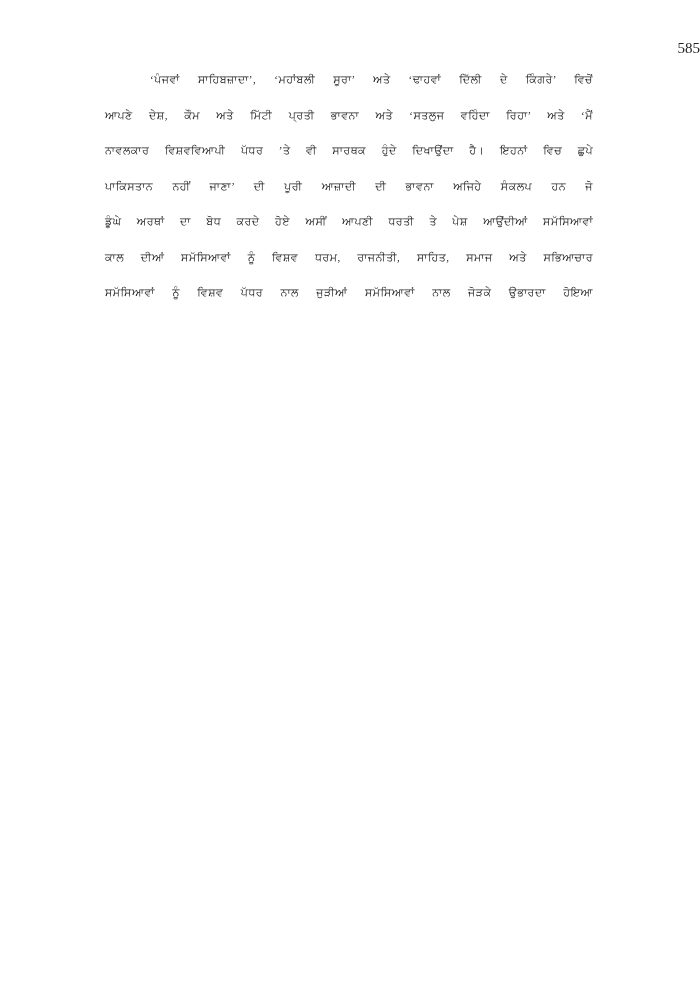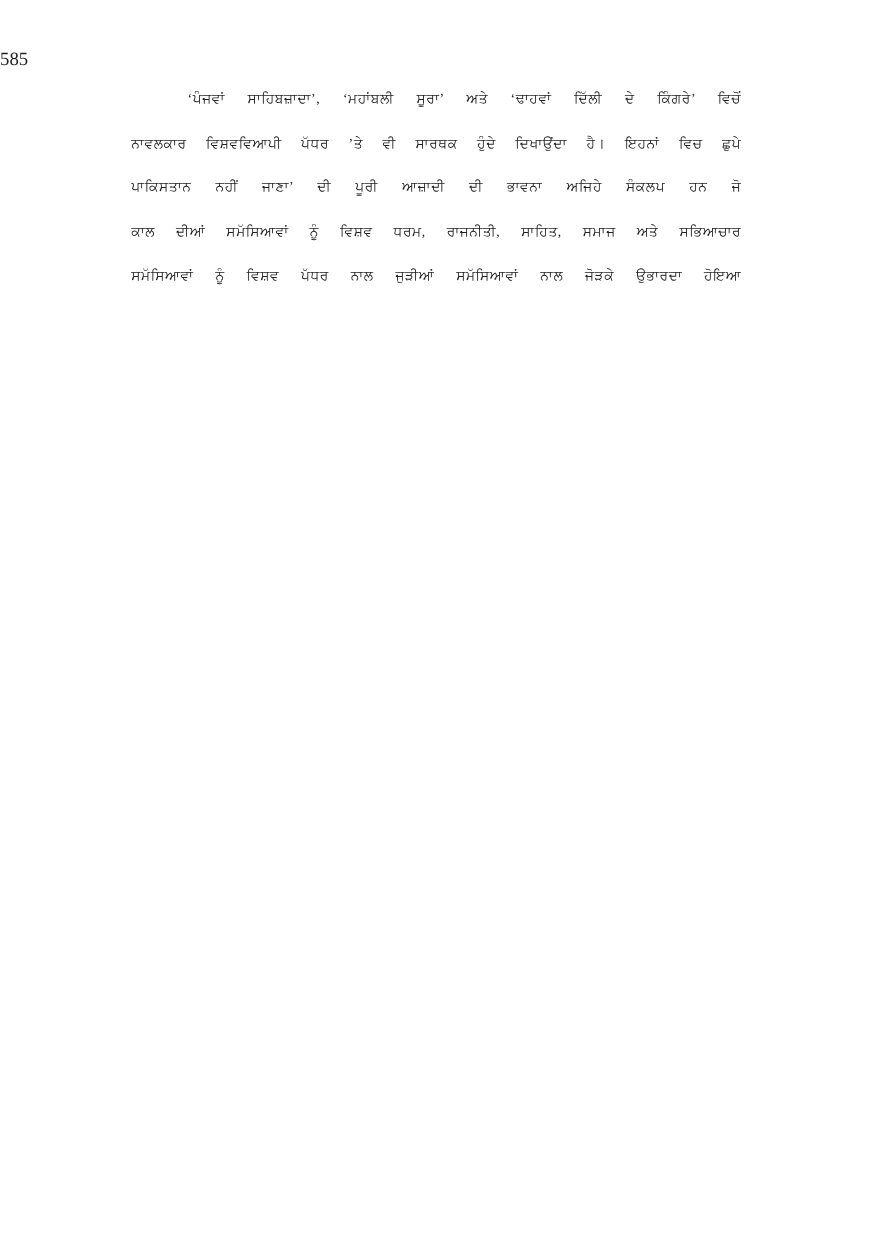--- a/index.html
+++ b/index.html
@@ -12,21 +12,21 @@
       height: 989px;
       position: relative;
       overflow: hidden;
       color: #1a1a1a;
     }
     .page-number {
       position: absolute;
       top: 40px;
       left: 0;
       width: 700px;
-      text-align: left;
+      text-align: right;
       font-family: "Liberation Serif", serif;
       font-size: 15px;
       color: #222;
     }
     .body-text {
       position: absolute;
       top: 64px;
       left: 105px;
       width: 488px;
     }
@@ -50,18 +50,20 @@
     }
   </style>
 </head>
 <body>
 
 <div>
   <div class="page-number">585</div>
 
   <div class="body-text">
     <span class="line first">‘ਪੰਜਵਾਂ ਸਾਹਿਬਜ਼ਾਦਾ’, ‘ਮਹਾਂਬਲੀ ਸੂਰਾ’ ਅਤੇ ‘ਢਾਹਵਾਂ ਦਿੱਲੀ ਦੇ ਕਿੰਗਰੇ’ ਵਿਚੋਂ</span>
+    <span class="line">ਆਪਣੇ ਦੇਸ਼, ਕੌਮ ਅਤੇ ਮਿੱਟੀ ਪ੍ਰਤੀ ਭਾਵਨਾ ਅਤੇ ‘ਸਤਲੁਜ ਵਹਿੰਦਾ ਰਿਹਾ’ ਅਤੇ ‘ਮੈਂ</span>
     <span class="line">ਨਾਵਲਕਾਰ ਵਿਸ਼ਵਵਿਆਪੀ ਪੱਧਰ ’ਤੇ ਵੀ ਸਾਰਥਕ ਹੁੰਦੇ ਦਿਖਾਉਂਦਾ ਹੈ। ਇਹਨਾਂ ਵਿਚ ਛੁਪੇ</span>
     <span class="line">ਪਾਕਿਸਤਾਨ ਨਹੀਂ ਜਾਣਾ’ ਦੀ ਪੂਰੀ ਆਜ਼ਾਦੀ ਦੀ ਭਾਵਨਾ ਅਜਿਹੇ ਸੰਕਲਪ ਹਨ ਜੋ</span>
+    <span class="line">ਡੂੰਘੇ ਅਰਥਾਂ ਦਾ ਬੋਧ ਕਰਦੇ ਹੋਏ ਅਸੀਂ ਆਪਣੀ ਧਰਤੀ ਤੇ ਪੇਸ਼ ਆਉਂਦੀਆਂ ਸਮੱਸਿਆਵਾਂ</span>
     <span class="line">ਕਾਲ ਦੀਆਂ ਸਮੱਸਿਆਵਾਂ ਨੂੰ ਵਿਸ਼ਵ ਧਰਮ, ਰਾਜਨੀਤੀ, ਸਾਹਿਤ, ਸਮਾਜ ਅਤੇ ਸਭਿਆਚਾਰ</span>
     <span class="line">ਸਮੱਸਿਆਵਾਂ ਨੂੰ ਵਿਸ਼ਵ ਪੱਧਰ ਨਾਲ ਜੁੜੀਆਂ ਸਮੱਸਿਆਵਾਂ ਨਾਲ ਜੋੜਕੇ ਉਭਾਰਦਾ ਹੋਇਆ</span>
   </div>
 </div>
 
 </body></html>

